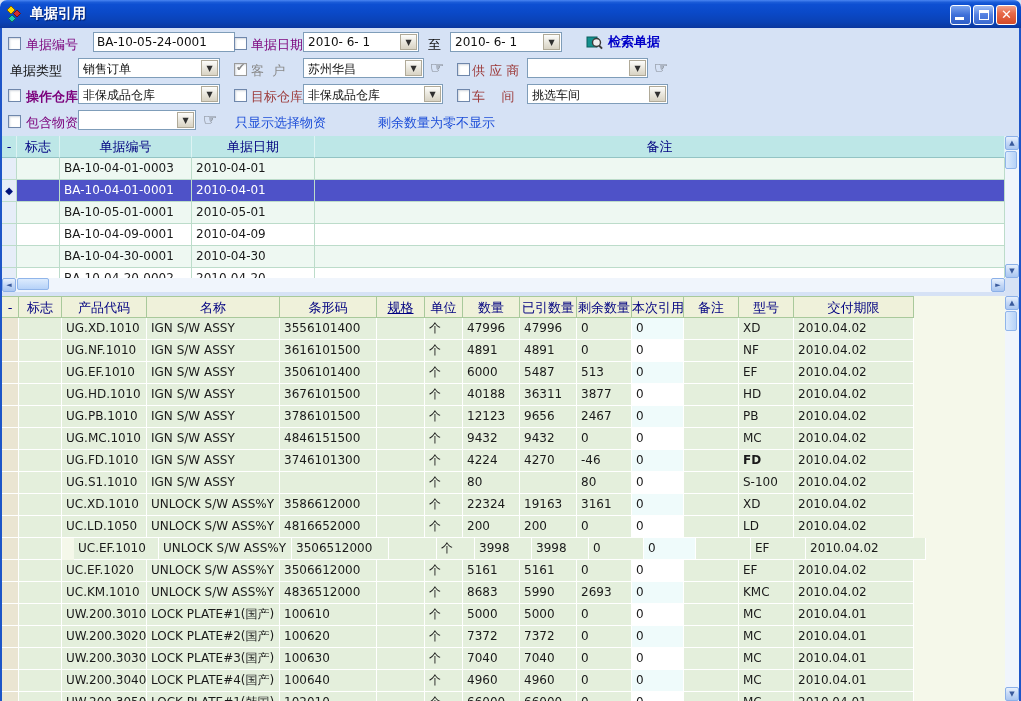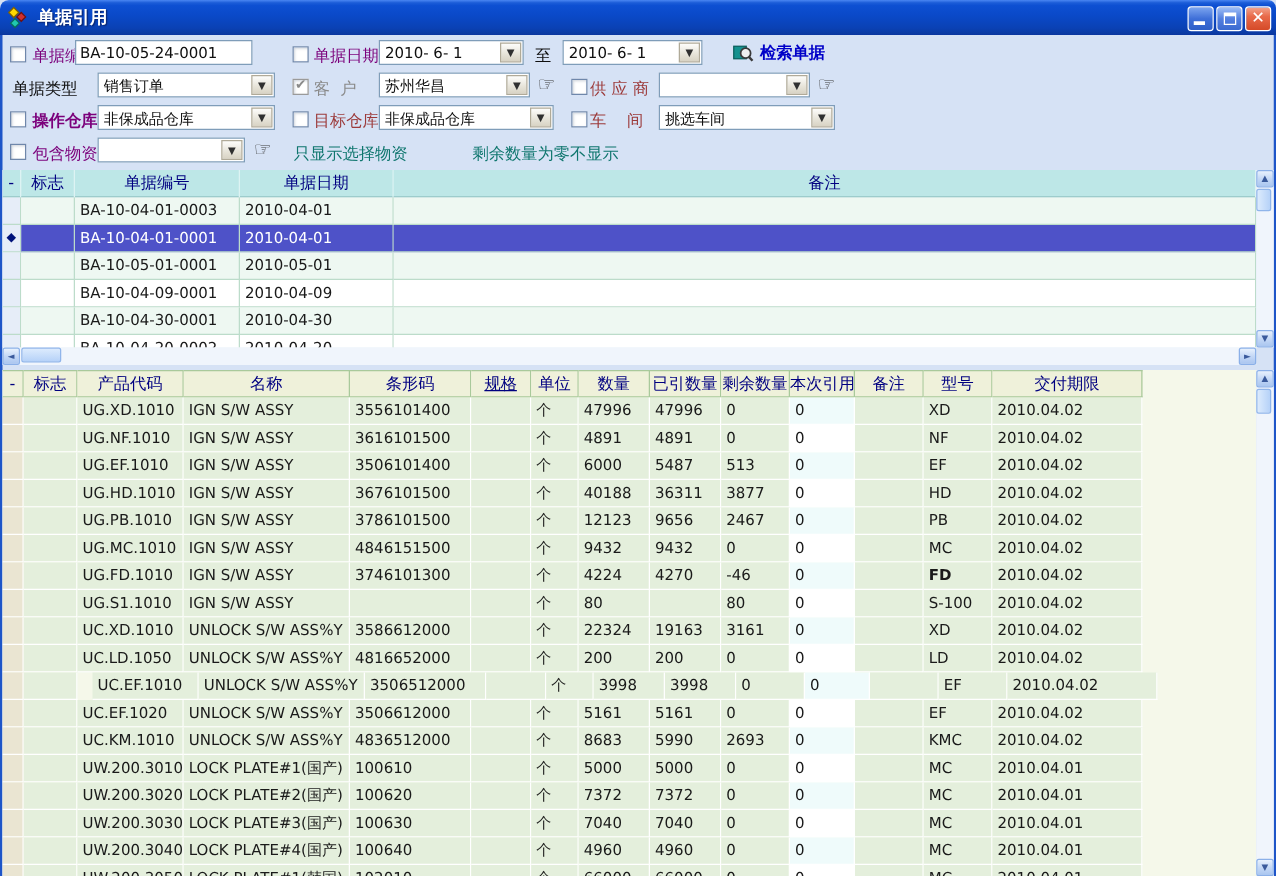--- a/index.html
+++ b/index.html
@@ -29,21 +29,21 @@
   .wborder.left{left:0;} .wborder.right{left:1019px;}
   
   .cb{position:absolute;width:13px;height:13px;background:#fff;border:1px solid #6f87ab;
     box-shadow:inset 1px 1px 2px rgba(70,90,120,.25);}
   .cb .chk{position:absolute;left:1px;top:-3px;font-size:11px;color:#8a8a8a;}
   .flabel{position:absolute;font-size:13px;white-space:pre;}
   .flabel.purple{color:#7b007b;}
   .flabel.darkred{color:#9c3a3a;}
   .flabel.gray{color:#8a8a8a;}
   .flabel.black{color:#101010;}
-  .flabel.rednote{color:#0f766e;font-family:Liberation Serif, serif;}
+  .flabel.rednote{color:#1d4ed8;font-family:Liberation Serif, serif;}
   .tinput{position:absolute;height:20px;border:1px solid #7f9db9;background:#fff;
     font-family:"DejaVu Sans",sans-serif;font-size:12px;padding:0 3px;color:#101010;}
   .combo{position:absolute;height:20px;border:1px solid #7f9db9;background:#fff;}
   .combo .val{position:absolute;left:4px;top:2px;font-size:12px;color:#101010;white-space:nowrap;overflow:hidden;right:20px;}
   .combo .cbtn{position:absolute;right:1px;top:1px;bottom:1px;width:17px;
     background:linear-gradient(180deg,#fdfdfb,#e6e3d8 60%,#d8d3c4);border:1px solid #b0aa98;
     font-size:8px;color:#303030;text-align:center;line-height:15px;}
   .hand{position:absolute;font-size:16px;color:#3a3a3a;line-height:16px;}
   .search-btn{position:absolute;display:flex;align-items:center;gap:5px;cursor:default;}
   .search-btn .lbl{color:#0000c8;font-size:13px;font-weight:bold;}
@@ -95,21 +95,21 @@
         </div>
       <div class="tb-btn close"><span>✕</span></div>
     </div>
   </div>
 
   <div class="wborder left"></div>
   <div class="wborder right"></div>
 
   <div class="cb" style="left:8px;top:37px;"></div>
   <span class="flabel purple" style="left:26px;top:36px;">单据编号</span>
-  <input class="tinput" style="left: 60px; top: 32px; width: 142px;" value="BA-10-05-24-0001">
+  <input class="tinput" style="left: 93px; top: 32px; width: 142px;" value="BA-10-05-24-0001">
   <div class="cb" style="left:234px;top:37px;"></div>
   <span class="flabel purple" style="left:251px;top:36px;">单据日期</span>
   <div class="combo" style="left:303px;top:32px;width:116px;">
     <span class="val">2010- 6- 1</span>
     <span class="cbtn">▼</span>
   </div>
   <span class="flabel black" style="left:428px;top:36px;">至</span>
   <div class="combo" style="left:450px;top:32px;width:112px;">
     <span class="val">2010- 6- 1</span>
     <span class="cbtn">▼</span>

